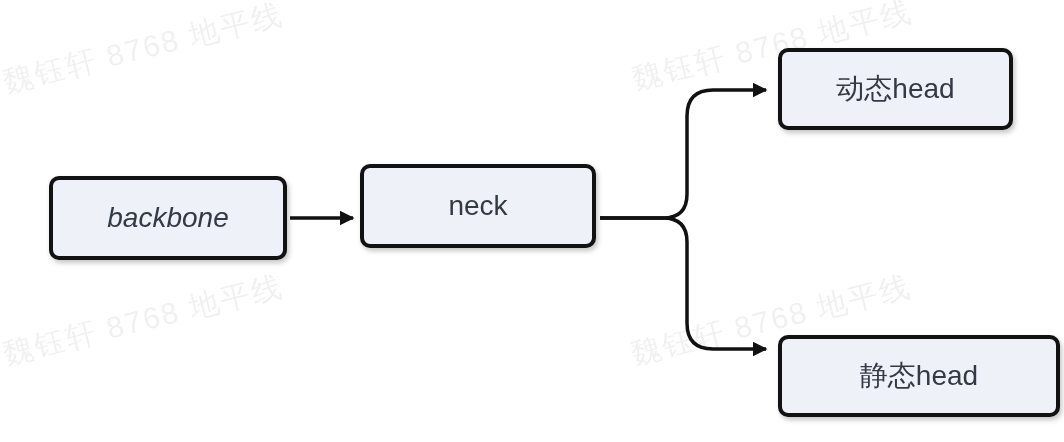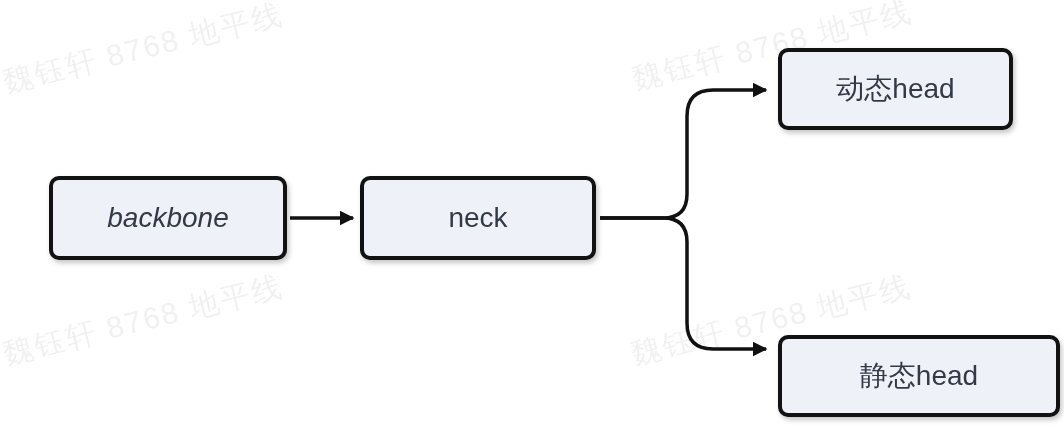--- a/index.html
+++ b/index.html
@@ -41,21 +41,21 @@
     box-sizing: border-box;
     background: #eef1f8;
     border: 4px solid #121212;
     border-radius: 10px;
     display: flex;
     align-items: center;
     justify-content: center;
     box-shadow: 2px 3px 5px rgba(50, 50, 50, 0.28);
   }
   .node-backbone { left: 49px;  top: 176px; width: 238px; height: 84px; font-style: italic; }
-  .node-neck     { left: 360px; top: 176px; width: 236px; height: 84px; }
+  .node-neck     { left: 360px; top: 164px; width: 236px; height: 84px; }
   .node-dynamic  { left: 778px; top: 48px;  width: 235px; height: 82px; }
   .node-static   { left: 778px; top: 308px; width: 282px; height: 82px; margin-top: 27px; }
   .node-label {
     font-size: 28px;
     color: #333a45;
     line-height: 1;
     white-space: nowrap;
   }
 </style>
 </head>

